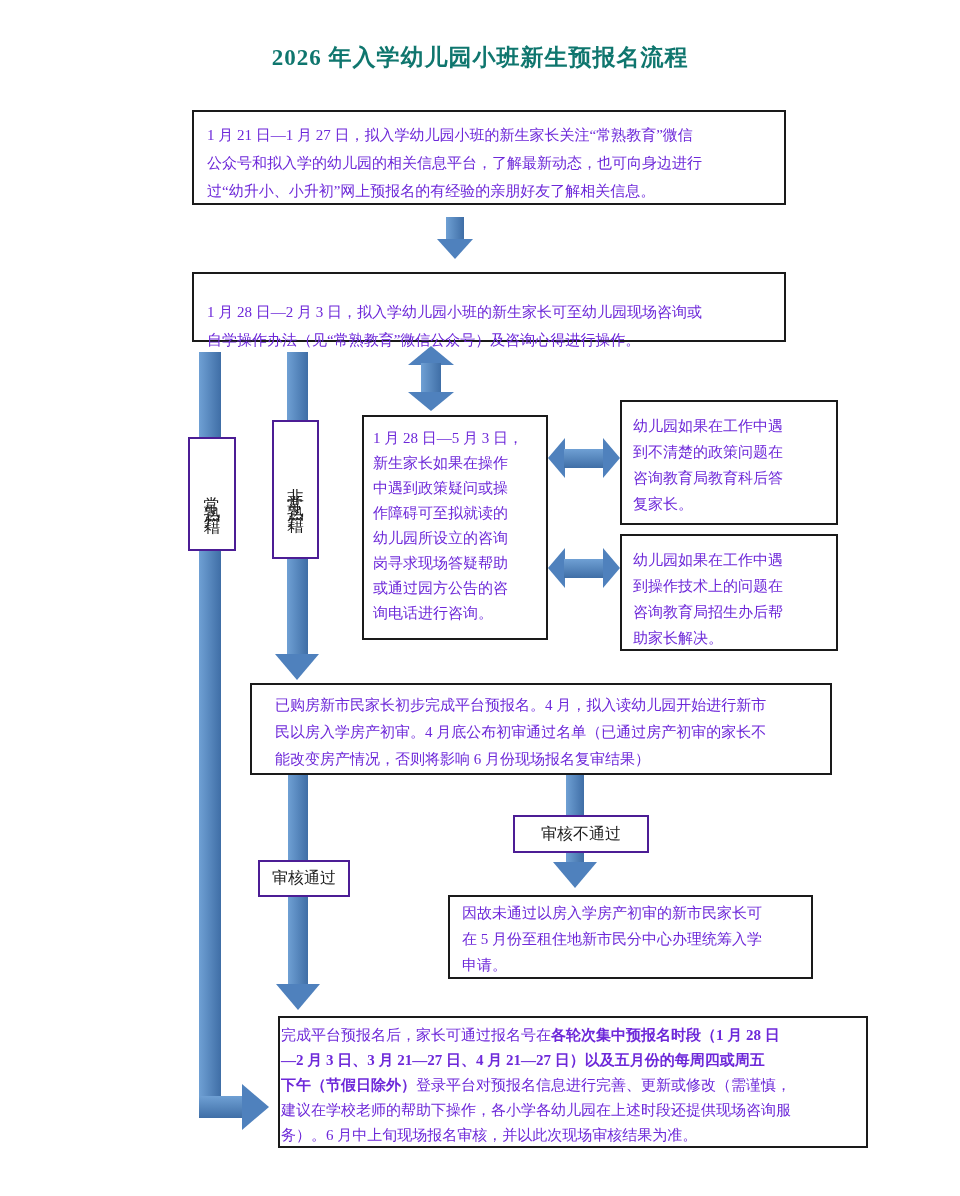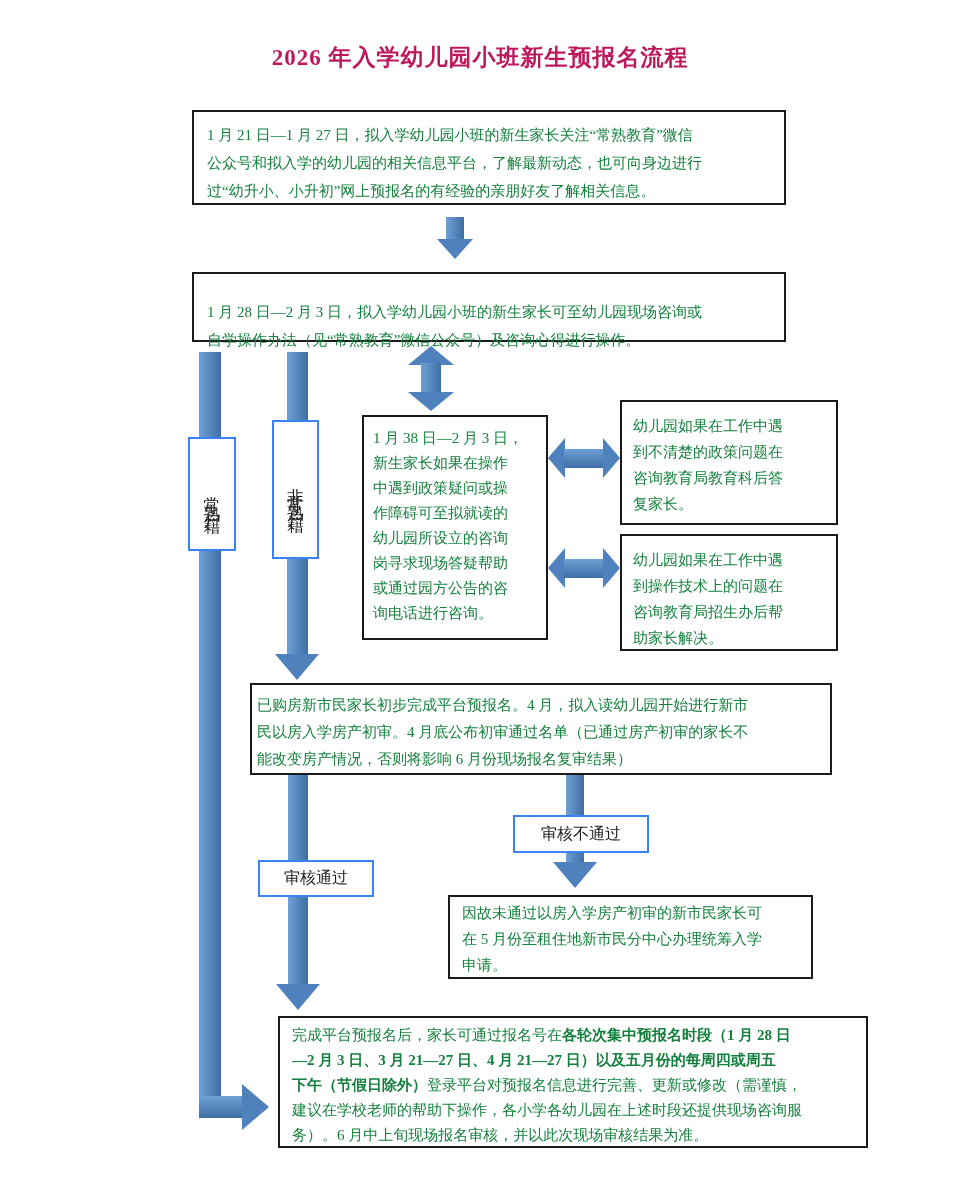--- a/index.html
+++ b/index.html
@@ -2,42 +2,42 @@
 <html style="--accent: #4f81bd;"><head>
 <meta charset="utf-8">
 <style>
   html,body{margin:0;padding:0;background:#ffffff;}
   #canvas{
     position:relative;width:960px;height:1196px;background:#ffffff;overflow:hidden;
     font-family:"Liberation Serif","DejaVu Serif",serif;color:#1c1c1c;
   }
   .title{
     position:absolute;left:0;top:42px;width:960px;text-align:center;
-    font-size:23px;font-weight:bold;letter-spacing:1px;color:#be185d;
+    font-size:23px;font-weight:bold;letter-spacing:1px;color:#0f766e;
   }
   .box{
     position:absolute;background:#ffffff;border:2px solid #1a1a1a;box-sizing:border-box;z-index:3;
   }
-  .box-text{white-space:pre-wrap;font-size:15px;color:#15803d;}
+  .box-text{white-space:pre-wrap;font-size:15px;color:#6d28d9;}
   .lh28{line-height:28px;} .lh27{line-height:27px;} .lh26{line-height:26px;} .lh25{line-height:25px;}
   .pad-a{padding:9px 13px;} .pad-b{padding:24px 13px;} .pad-c{padding:9px 9px;font-size:15px;}
-  .pad-d{padding:11px 11px;} .pad-f{padding:7px 5px;} .pad-g{padding:3px 12px;} .pad-h{padding:5px 12px;font-family:Liberation Serif, serif;}
+  .pad-d{padding:11px 11px;} .pad-f{padding:7px 23px;} .pad-g{padding:3px 12px;} .pad-h{padding:5px 1px;font-family:Liberation Serif, serif;}
   .bold{font-weight:bold;}
   
   .shaft{position:absolute;background:linear-gradient(90deg,#6fa0d4,#3f6ea6);z-index:1;}
   .shaft-h{position:absolute;background:linear-gradient(180deg,#6fa0d4,#3f6ea6);z-index:1;}
   .tri{position:absolute;width:0;height:0;z-index:1;}
   .head-down{border-left:22px solid transparent;border-right:22px solid transparent;border-top:26px solid #4f81bd;}
   .head-up{border-left:23px solid transparent;border-right:23px solid transparent;border-bottom:19px solid #4f81bd;}
   .head-right{border-top:23px solid transparent;border-bottom:23px solid transparent;border-left:27px solid #4f81bd;}
   .hr-left{border-top:20px solid transparent;border-bottom:20px solid transparent;border-right:17px solid #4f81bd;}
   .hr-right{border-top:20px solid transparent;border-bottom:20px solid transparent;border-left:17px solid #4f81bd;}
   
   .lbl{
-    position:absolute;background:#ffffff;border:2px solid #3b82f6;box-sizing:border-box;z-index:4;
+    position:absolute;background:#ffffff;border:2px solid #4c1d95;box-sizing:border-box;z-index:4;
     display:flex;align-items:center;justify-content:center;font-size:16px;color:#1c1c1c;
   }
   .lbl-vert{writing-mode:vertical-rl;text-orientation:upright;letter-spacing:7px;font-size:17px;padding-top:6px;}
 </style>
 </head>
 <body>
 
 <div id="canvas">
 
   <div class="title">2026 年入学幼儿园小班新生预报名流程</div>
@@ -65,36 +65,36 @@
   <div class="tri head-down" style="left:275px;top:654px;"></div>
 
   <div class="shaft" style="left:288px;top:773px;width:20px;height:212px;"></div>
   <div class="tri head-down" style="left:276px;top:984px;"></div>
 
   <div class="shaft" style="left:566px;top:773px;width:18px;height:90px;"></div>
   <div class="tri head-down" style="left:553px;top:862px;"></div>
 
   <div class="lbl lbl-vert" style="left:188px;top:437px;width:48px;height:114px;">常熟户籍</div>
   <div class="lbl lbl-vert" style="left:272px;top:420px;width:47px;height:139px;">非常熟户籍</div>
-  <div class="lbl" style="left:258px;top:860px;width:116px;height:37px;">审核通过</div>
+  <div class="lbl" style="left:258px;top:860px;width:92px;height:37px;">审核通过</div>
   <div class="lbl" style="left:513px;top:815px;width:136px;height:38px;">审核不通过</div>
 
   <div class="box" style="left:192px;top:110px;width:594px;height:95px;">
     <div class="box-text lh28 pad-a">1 月 21 日—1 月 27 日，拟入学幼儿园小班的新生家长关注“常熟教育”微信
 公众号和拟入学的幼儿园的相关信息平台，了解最新动态，也可向身边进行
 过“幼升小、小升初”网上预报名的有经验的亲朋好友了解相关信息。</div>
   </div>
 
   <div class="box" style="left:192px;top:272px;width:594px;height:70px;">
     <div class="box-text lh28 pad-b">1 月 28 日—2 月 3 日，拟入学幼儿园小班的新生家长可至幼儿园现场咨询或
 自学操作办法（见“常熟教育”微信公众号）及咨询心得进行操作。</div>
   </div>
 
   <div class="box" style="left:362px;top:415px;width:186px;height:225px;">
-    <div class="box-text lh25 pad-c">1 月 38 日—2 月 3 日，
+    <div class="box-text lh25 pad-c">1 月 28 日—5 月 3 日，
 新生家长如果在操作
 中遇到政策疑问或操
 作障碍可至拟就读的
 幼儿园所设立的咨询
 岗寻求现场答疑帮助
 或通过园方公告的咨
 询电话进行咨询。</div>
   </div>
 
   <div class="box" style="left:620px;top:400px;width:218px;height:125px;">

